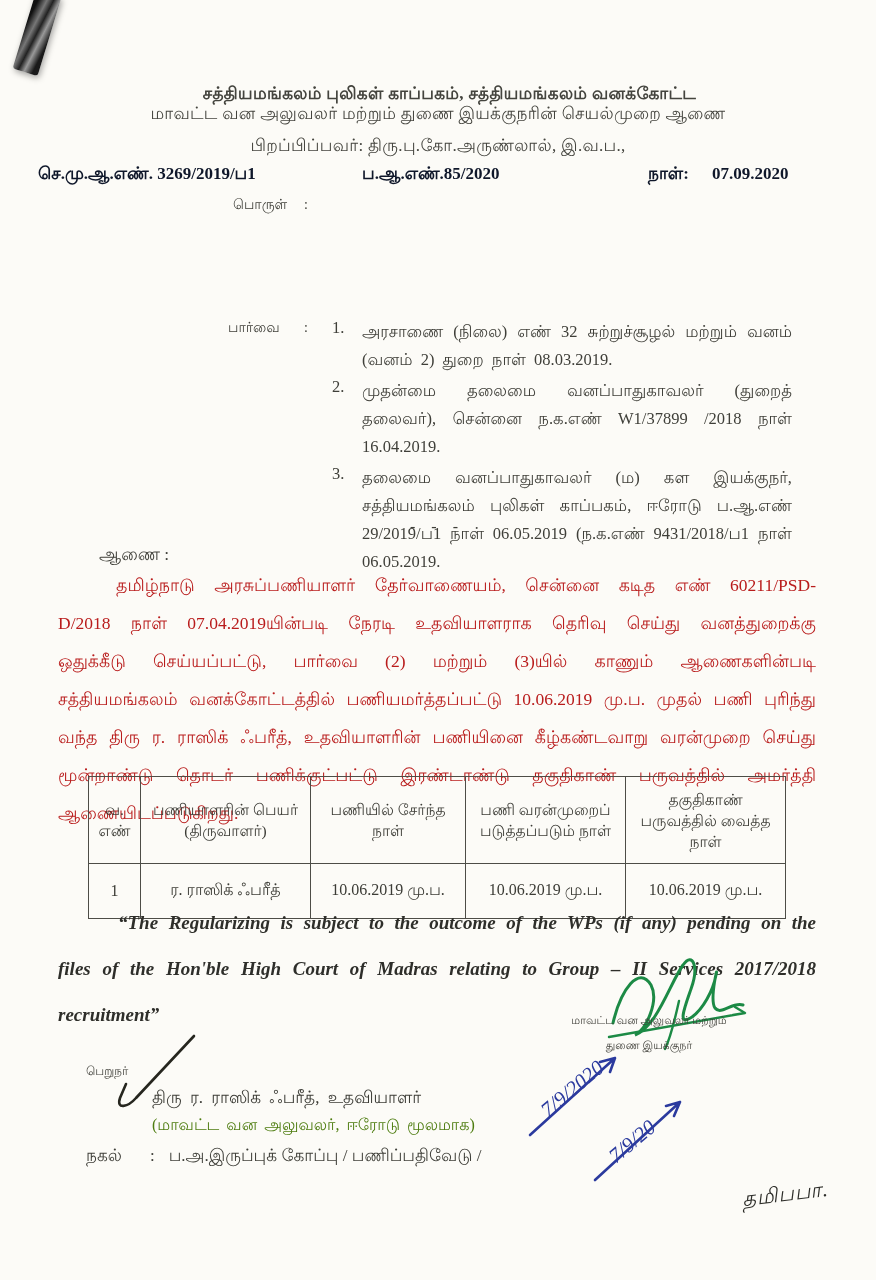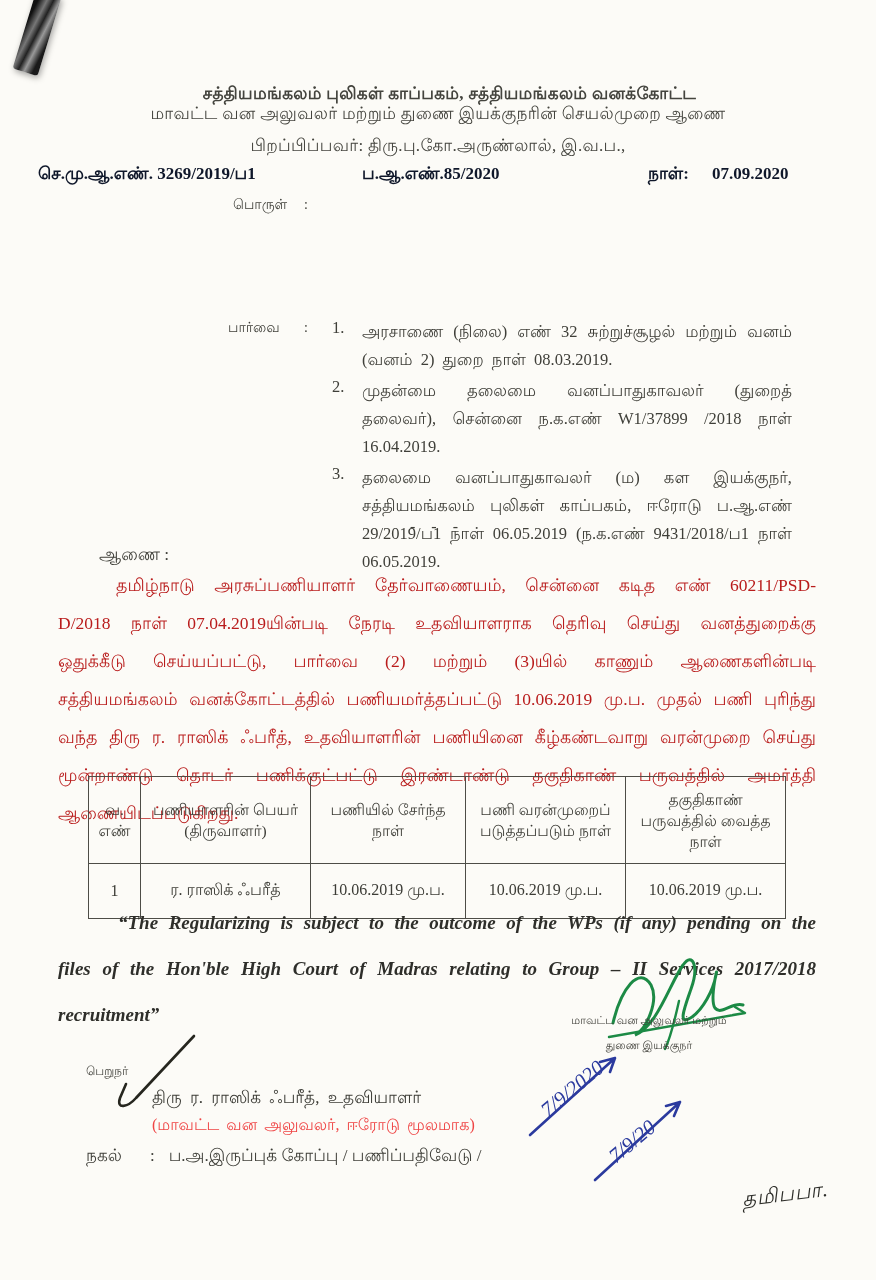--- a/index.html
+++ b/index.html
@@ -40,21 +40,21 @@
     text-align:center;vertical-align:middle;
     padding:4px 6px;
   }
   table.emp th{font-size:15.5px;line-height:21px;height:78px;}
   table.emp td{font-size:16px;height:46px;}
   .engNote{font-size:19px;font-style:italic;line-height:46px;color:#2e2e2a;text-indent:60px;word-spacing:5px;font-weight:bold;}
   .desig{font-size:11px;color:#3f3f39;text-align:center;line-height:25px;}
   .cornerNote{font-size:21px;color:#2e2e2a;transform:rotate(-7deg);font-style:italic;letter-spacing:1px;}
   .recipLbl{font-size:12px;color:#3f3f39;}
   .recipName{font-size:17px;color:#3c3c36;word-spacing:4px;text-align:center;}
-  .recipVia{font-size:16px;color:#ef4444;word-spacing:3px;text-align:right;}
+  .recipVia{font-size:16px;color:#4d7c0f;word-spacing:3px;text-align:right;}
   .copyRow{font-size:17px;color:#3f3f39;}
   .copyRow .c{margin:0 14px 0 28px;}
   svg{display:block;}
 </style>
 </head>
 <body>
 
 <div class="page">
 
   <div class="staple"></div>

